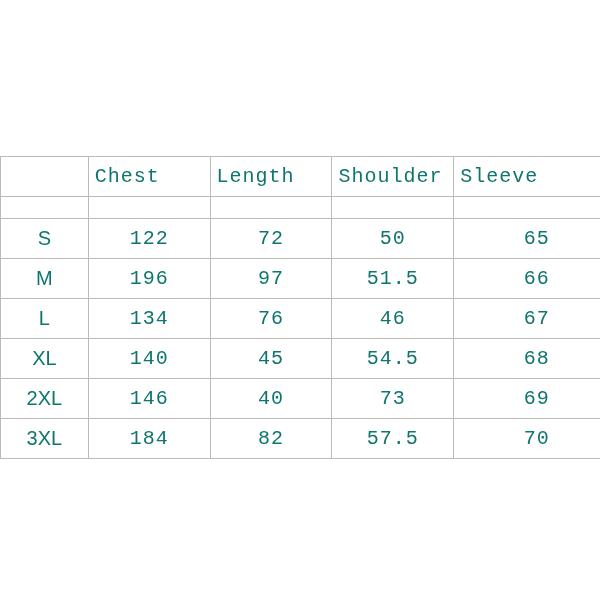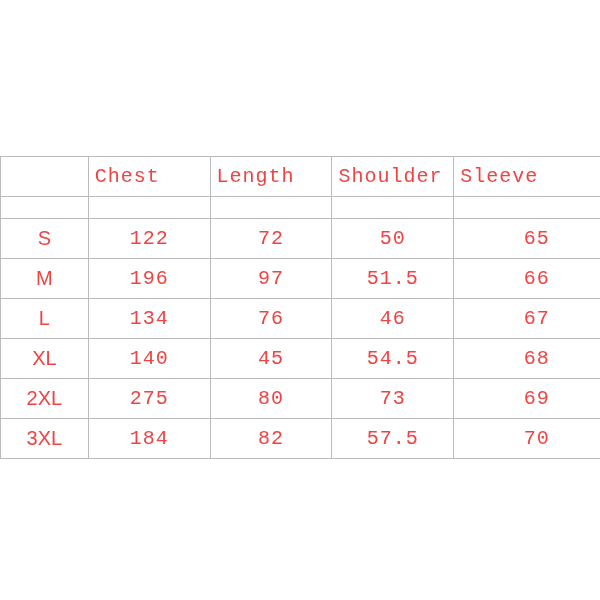--- a/index.html
+++ b/index.html
@@ -20,21 +20,21 @@
     }
     table {
       border-collapse: collapse;
       width: 100%;
     }
     td {
       border: 1px solid #bbb;
       height: 40px;
       padding: 0 6px;
       font-size: 20px;
-      color: #ef4444;
+      color: #0f766e;
       letter-spacing: 1px;
     }
     .col-size { width: 88px; }
     .col-data { width: 122px; }
     .col-last { width: 166px; }
     .hdr {
       font-family: "Lucida Console", "Courier New", monospace;
       text-align: left;
       font-weight: normal;
       letter-spacing: 1px;
@@ -95,22 +95,22 @@
     </tr>
     <tr>
       <td class="col-size size-label">XL</td>
       <td class="col-data num">140</td>
       <td class="col-data num">45</td>
       <td class="col-data num">54.5</td>
       <td class="col-last num">68</td>
     </tr>
     <tr>
       <td class="col-size size-label">2XL</td>
-      <td class="col-data num">275</td>
-      <td class="col-data num">80</td>
+      <td class="col-data num">146</td>
+      <td class="col-data num">40</td>
       <td class="col-data num">73</td>
       <td class="col-last num">69</td>
     </tr>
     <tr>
       <td class="col-size size-label">3XL</td>
       <td class="col-data num">184</td>
       <td class="col-data num">82</td>
       <td class="col-data num">57.5</td>
       <td class="col-last num">70</td>
     </tr>

